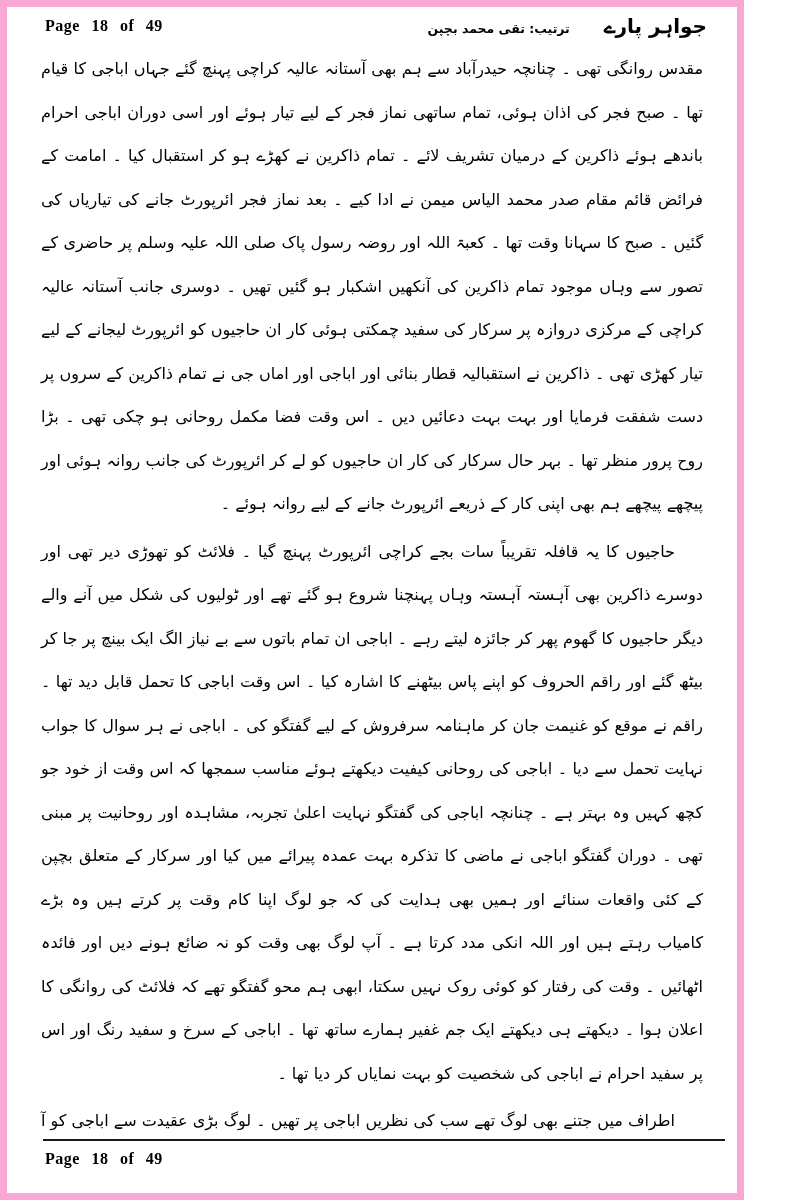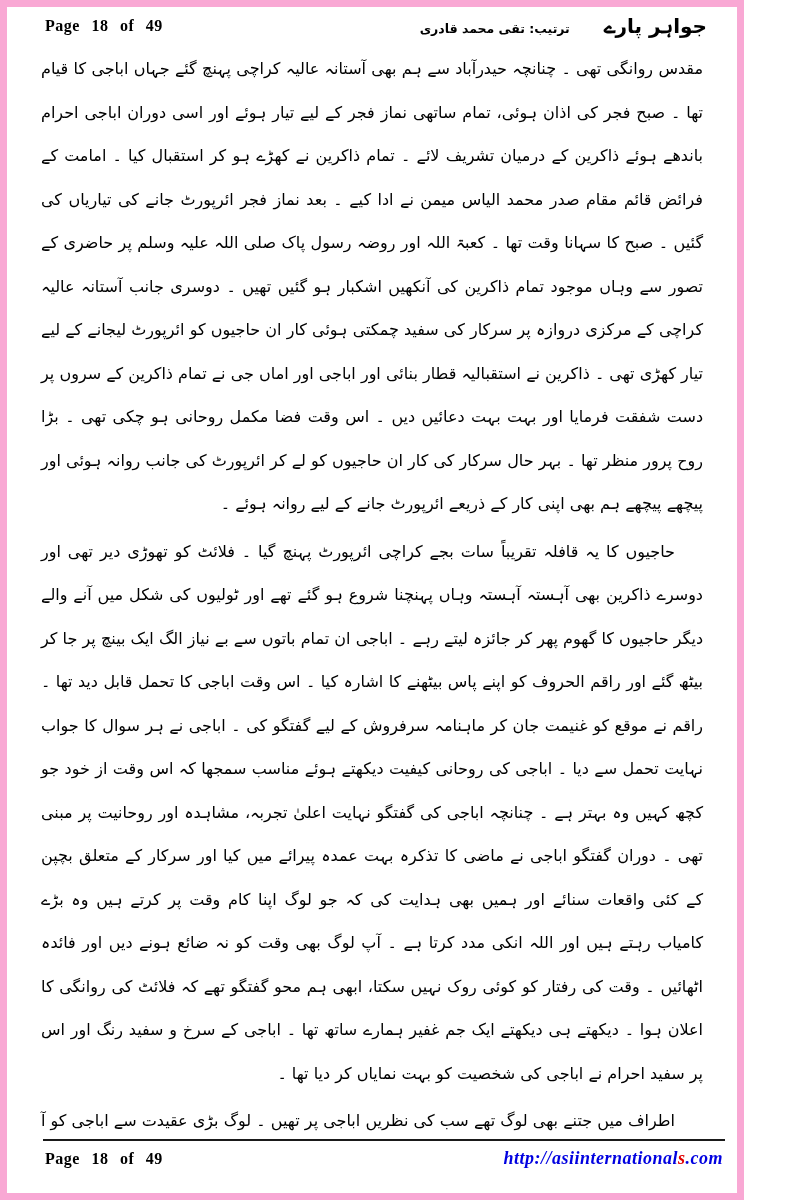--- a/index.html
+++ b/index.html
@@ -101,31 +101,30 @@
 </style>
 </head>
 <body>
 
 <div class="page">
 
   <div class="header">
     <div class="latin-page-label">Page 18 of 49</div>
     <div class="header-right">
       <span class="book-title">جواہر پارے</span>
-      <span class="compiler">ترتیب: تقی محمد قادری</span>
+      <span class="compiler">ترتیب: تقی محمد بچپن</span>
     </div>
   </div>
 
   <div class="body-text">
     <p class="para">مقدس روانگی تھی ۔ چنانچہ حیدرآباد سے ہم بھی آستانہ عالیہ کراچی پہنچ گئے جہاں اباجی کا قیام تھا ۔ صبح فجر کی اذان ہوئی، تمام ساتھی نماز فجر کے لیے تیار ہوئے اور اسی دوران اباجی احرام باندھے ہوئے ذاکرین کے درمیان تشریف لائے ۔ تمام ذاکرین نے کھڑے ہو کر استقبال کیا ۔ امامت کے فرائض قائم مقام صدر محمد الیاس میمن نے ادا کیے ۔ بعد نماز فجر ائرپورٹ جانے کی تیاریاں کی گئیں ۔ صبح کا سہانا وقت تھا ۔ کعبۃ اللہ اور روضہ رسول پاک صلی اللہ علیہ وسلم پر حاضری کے تصور سے وہاں موجود تمام ذاکرین کی آنکھیں اشکبار ہو گئیں تھیں ۔ دوسری جانب آستانہ عالیہ کراچی کے مرکزی دروازہ پر سرکار کی سفید چمکتی ہوئی کار ان حاجیوں کو ائرپورٹ لیجانے کے لیے تیار کھڑی تھی ۔ ذاکرین نے استقبالیہ قطار بنائی اور اباجی اور اماں جی نے تمام ذاکرین کے سروں پر دست شفقت فرمایا اور بہت بہت دعائیں دیں ۔ اس وقت فضا مکمل روحانی ہو چکی تھی ۔ بڑا روح پرور منظر تھا ۔ بہر حال سرکار کی کار ان حاجیوں کو لے کر ائرپورٹ کی جانب روانہ ہوئی اور پیچھے پیچھے ہم بھی اپنی کار کے ذریعے ائرپورٹ جانے کے لیے روانہ ہوئے ۔</p>
     <p class="para indented">حاجیوں کا یہ قافلہ تقریباً سات بجے کراچی ائرپورٹ پہنچ گیا ۔ فلائٹ کو تھوڑی دیر تھی اور دوسرے ذاکرین بھی آہستہ آہستہ وہاں پہنچنا شروع ہو گئے تھے اور ٹولیوں کی شکل میں آنے والے دیگر حاجیوں کا گھوم پھر کر جائزہ لیتے رہے ۔ اباجی ان تمام باتوں سے بے نیاز الگ ایک بینچ پر جا کر بیٹھ گئے اور راقم الحروف کو اپنے پاس بیٹھنے کا اشارہ کیا ۔ اس وقت اباجی کا تحمل قابل دید تھا ۔ راقم نے موقع کو غنیمت جان کر ماہنامہ سرفروش کے لیے گفتگو کی ۔ اباجی نے ہر سوال کا جواب نہایت تحمل سے دیا ۔ اباجی کی روحانی کیفیت دیکھتے ہوئے مناسب سمجھا کہ اس وقت از خود جو کچھ کہیں وہ بہتر ہے ۔ چنانچہ اباجی کی گفتگو نہایت اعلیٰ تجربہ، مشاہدہ اور روحانیت پر مبنی تھی ۔ دوران گفتگو اباجی نے ماضی کا تذکرہ بہت عمدہ پیرائے میں کیا اور سرکار کے متعلق بچپن کے کئی واقعات سنائے اور ہمیں بھی ہدایت کی کہ جو لوگ اپنا کام وقت پر کرتے ہیں وہ بڑے کامیاب رہتے ہیں اور اللہ انکی مدد کرتا ہے ۔ آپ لوگ بھی وقت کو نہ ضائع ہونے دیں اور فائدہ اٹھائیں ۔ وقت کی رفتار کو کوئی روک نہیں سکتا، ابھی ہم محو گفتگو تھے کہ فلائٹ کی روانگی کا اعلان ہوا ۔ دیکھتے ہی دیکھتے ایک جم غفیر ہمارے ساتھ تھا ۔ اباجی کے سرخ و سفید رنگ اور اس پر سفید احرام نے اباجی کی شخصیت کو بہت نمایاں کر دیا تھا ۔</p>
     <p class="para indented">اطراف میں جتنے بھی لوگ تھے سب کی نظریں اباجی پر تھیں ۔ لوگ بڑی عقیدت سے اباجی کو آ کر دیکھتے اور سلام کرتے ۔ کچھ حضرات تو آ کر ملے، نہ جانے کون تھے ۔ اباجی یکایک خاموش ہو گئے کچھ دیر خاموش رہنے کے بعد گویا ہوئے تو سرکار کے لیے بہت دعائیں کیں اور آنکھیں اشکبار ہو گئیں ۔ نظریں آسمان کی طرف اٹھائیں اور عاجزی کے ساتھ بار بار کہا "یا اللہ ! میں تو گنہگار تھا اور میں نے اس سعادت کے بارے میں سوچا بھی نہ تھا اور اے اللہ ! تیرا شکر گذار ہوں" ۔ اس کے بعد کھڑے ہو گئے اور تمام ساتھیوں سے رخصت چاہی ۔ رخصت ہوتے وقت ایک بار پھر سب کی آنکھوں میں آنسوں چھلک اٹھے ۔ اباجی اور اماں جی نے ایک مرتبہ پھر سب کو دعائیں دیں اور اپنے گروپ کے ہمراہ اپنی اگلی منزل کی جانب روانہ ہو گئے ۔</p>
   </div>
 
   <div class="footer">
     <div class="footer-rule"></div>
     <div class="footer-row">
       <div class="latin-page-label">Page 18 of 49</div>
-      <div class="site-url"><span>http://asiinternational</span><span class="red-letter">s</span><span>.com</span></div>
     </div>
   </div>
 
 </div>
 
 </body></html>

